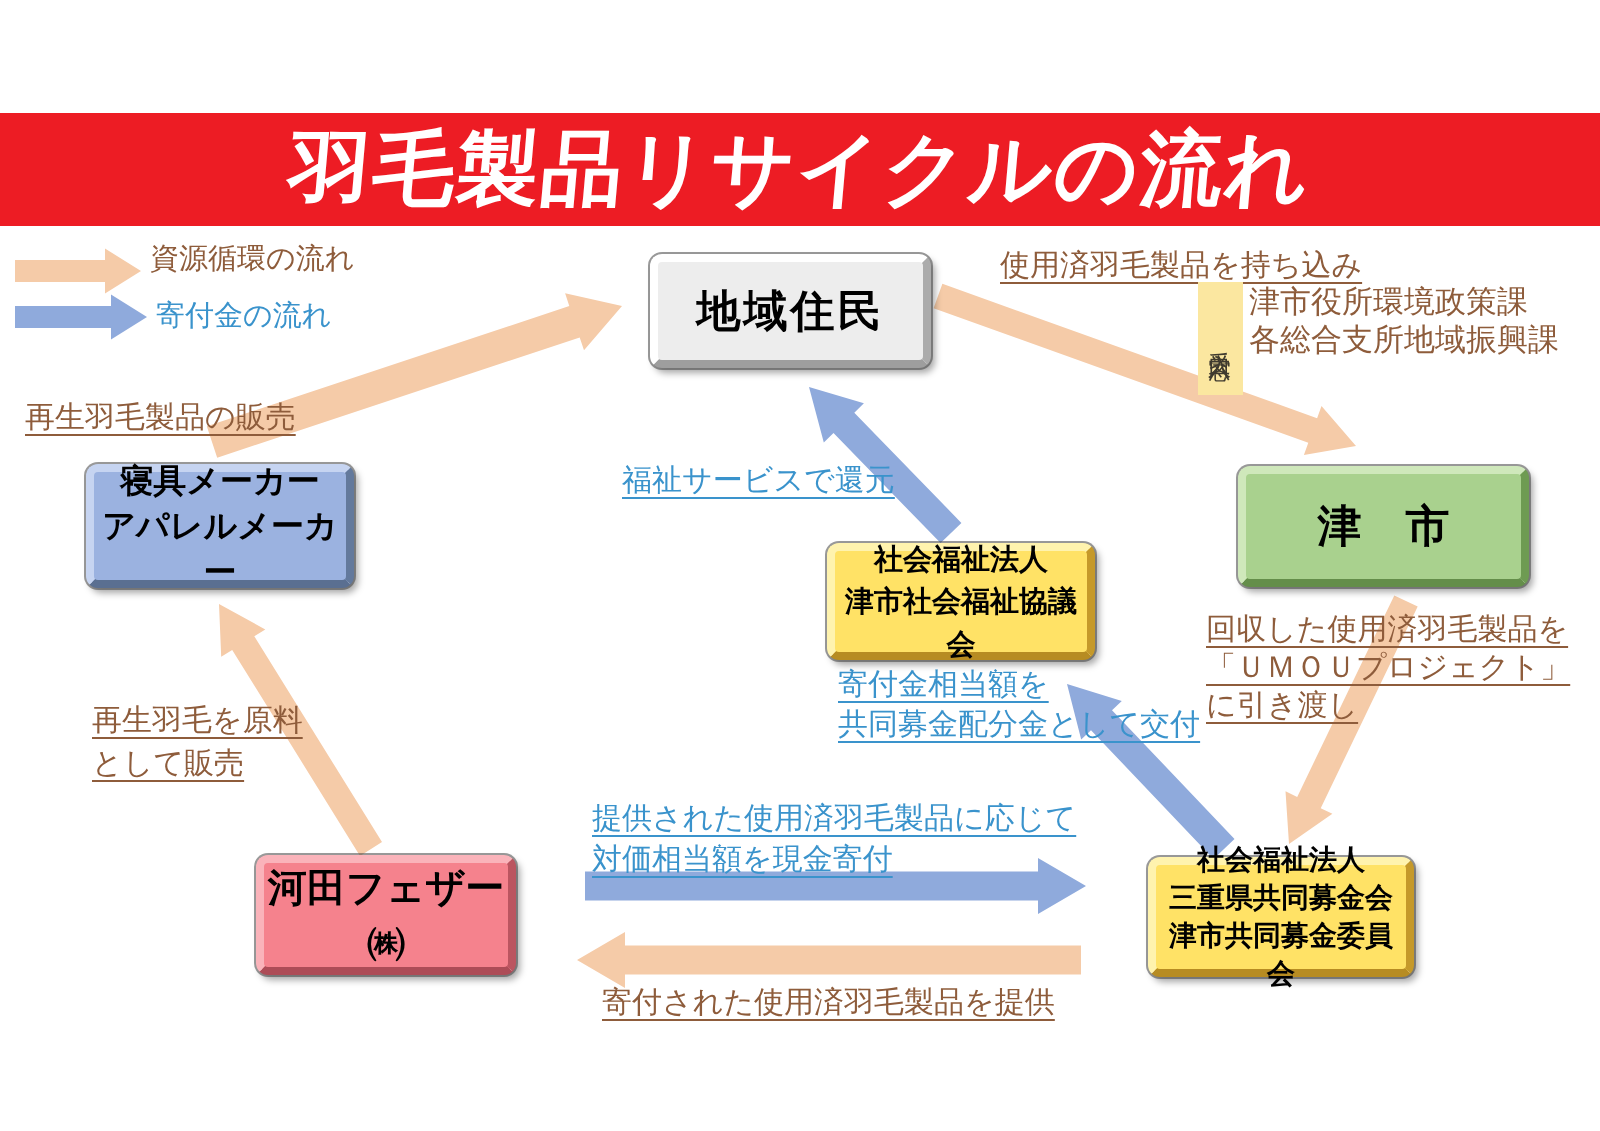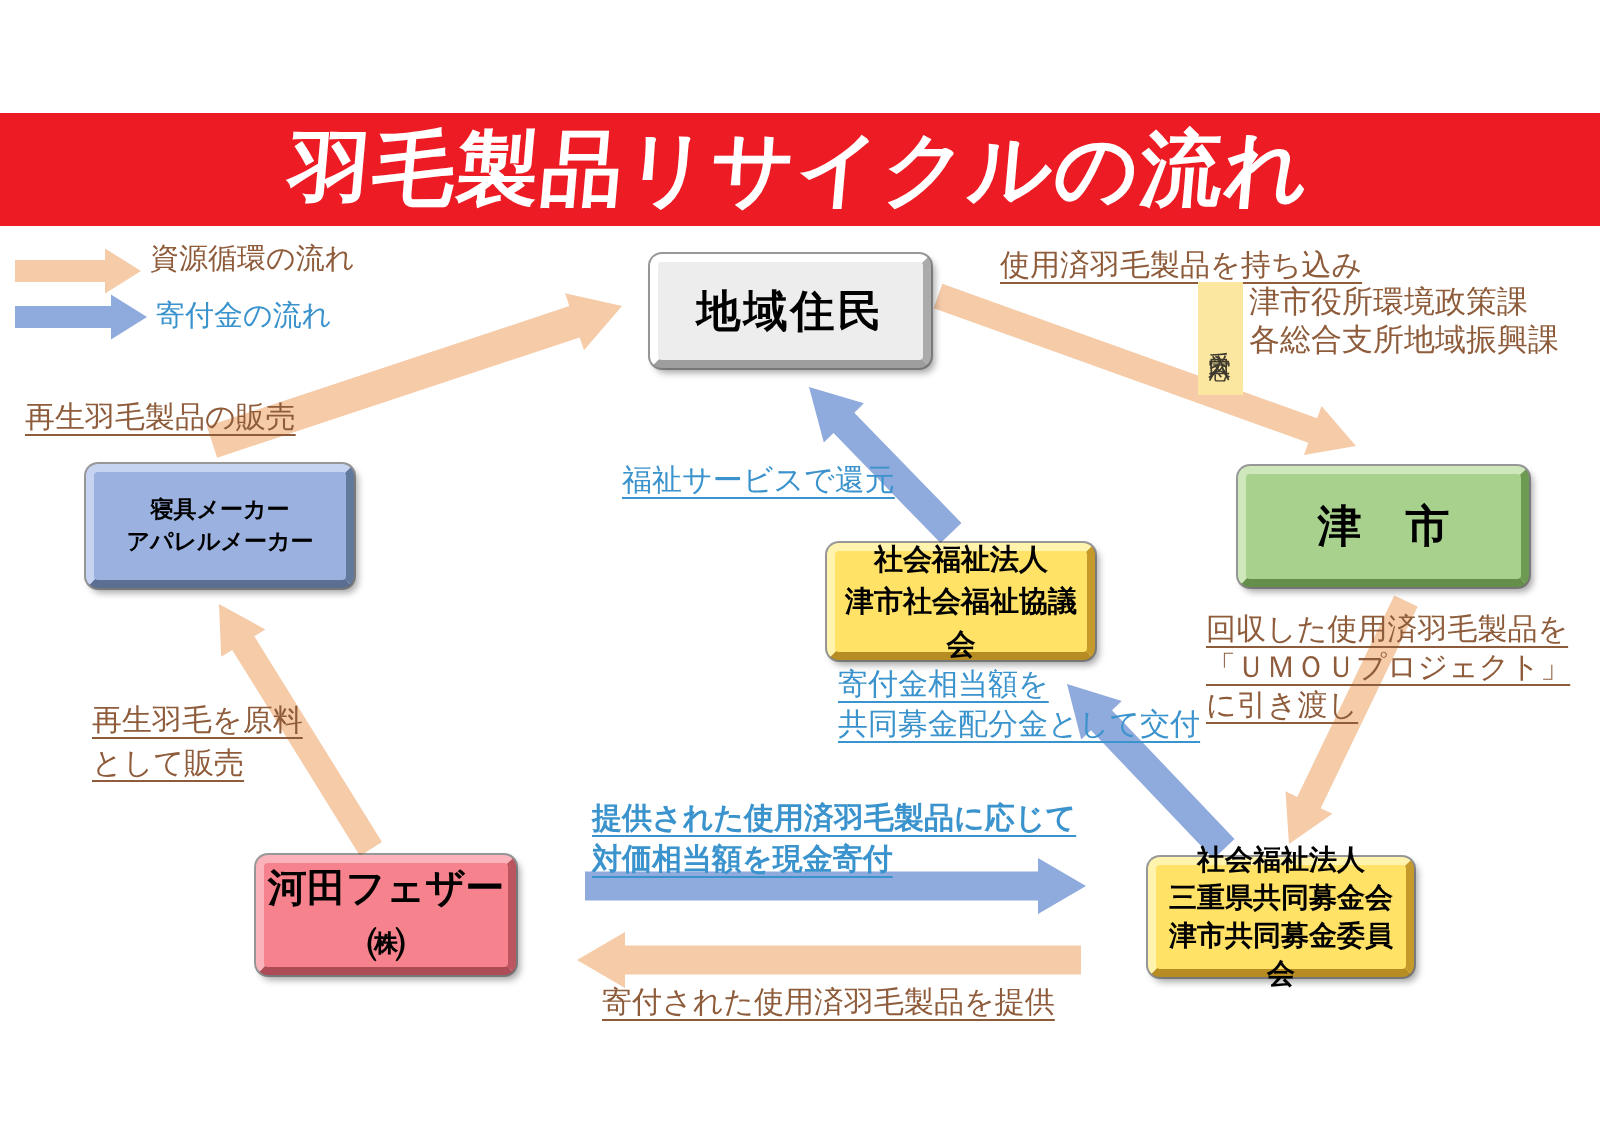--- a/index.html
+++ b/index.html
@@ -43,21 +43,21 @@
     background:var(--c-node-gray,#EDEDED);
     border-color:#ffffff #ababab #9e9e9e #ffffff;
     font-size:44px;font-weight:900;letter-spacing:3px;}
   #node-city{left:1238px;top:466px;width:275px;height:105px;
     background:var(--c-node-green,#A9D18E);
     border-color:#cfe8bb #6e9b52 #648e4a #cfe8bb;
     font-size:44px;font-weight:900;}
   #node-makers{left:86px;top:464px;width:252px;height:108px;
     background:var(--c-node-blue,#9BB2E0);
     border-color:#c6d4f1 #63799c #5a6f91 #c6d4f1;
-    font-size:23px;font-weight:800;line-height:1.38;}
+    font-size:33px;font-weight:800;line-height:1.38;}
   #node-shakyo{left:827px;top:543px;width:252px;height:101px;
     background:var(--c-node-yellow,#FFE266);
     border-color:#fff3ae #c5992a #b78c22 #fff3ae;
     font-size:29px;font-weight:800;line-height:1.45;}
   #node-kawada{left:256px;top:855px;width:244px;height:104px;
     background:var(--c-node-pink,#F5828D);
     border-color:#fab3ba #bb5560 #ad4c57 #fab3ba;
     font-size:39px;font-weight:800;}
   #node-bokin{left:1148px;top:857px;width:250px;height:104px;
     background:var(--c-node-yellow,#FFE266);
@@ -119,21 +119,21 @@
   <div class="lbl blue" style="left:838px;top:664px;line-height:40px;">
     <span class="line">寄付金相当額を</span>
     <span class="line">共同募金配分金として交付</span>
   </div>
 
   <div class="lbl brown" style="left:92px;top:698px;line-height:43px;">
     <span class="line">再生羽毛を原料</span>
     <span class="line">として販売</span>
   </div>
 
-  <div class="lbl blue" style="left:592px;top:797px;line-height:41px;font-weight:bold;">
+  <div class="lbl blue" style="left:592px;top:797px;line-height:41px;">
     <span class="line">提供された使用済羽毛製品に応じて</span>
     <span class="line">対価相当額を現金寄付</span>
   </div>
 
   <div class="lbl brown" style="left:572px;top:982px;margin-left:30px;">
     <span class="line">寄付された使用済羽毛製品を提供</span>
   </div>
 
   <div class="node" id="node-residents">
     <span class="nline">地域住民</span>

